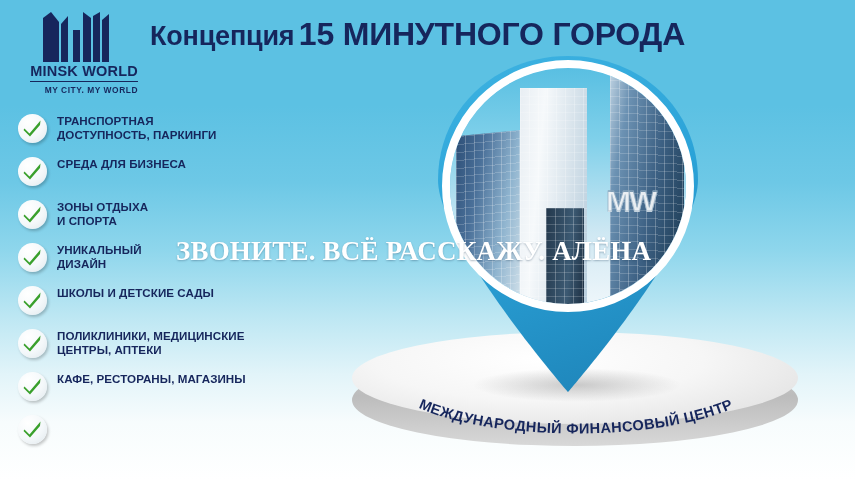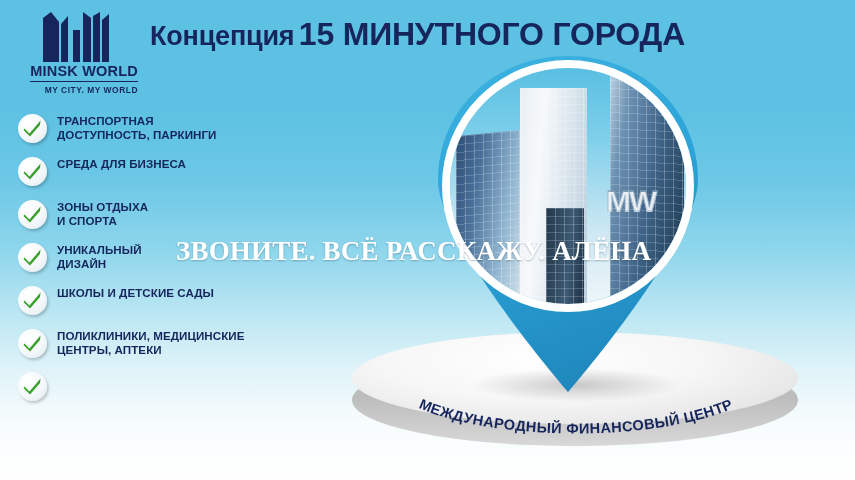--- a/index.html
+++ b/index.html
@@ -338,20 +338,28 @@
       <span class="feature-label">ШКОЛЫ И ДЕТСКИЕ САДЫ</span>
     </div>
     <div class="feature">
       <span class="check">
         <svg width="19" height="17" viewBox="0 0 19 17">
             <path d="M1.5 8.5 L6.5 13.5 L17.5 0.5 L17 5 L7 16.5 L0.5 10 Z" fill="#3aa02c"></path>
           </svg>
       </span>
       <span class="feature-label">ПОЛИКЛИНИКИ, МЕДИЦИНСКИЕ
 ЦЕНТРЫ, АПТЕКИ</span>
+    </div>
+    <div class="feature">
+      <span class="check">
+        <svg width="19" height="17" viewBox="0 0 19 17">
+            <path d="M1.5 8.5 L6.5 13.5 L17.5 0.5 L17 5 L7 16.5 L0.5 10 Z" fill="#3aa02c"></path>
+          </svg>
+      </span>
+      <span class="feature-label">КАФЕ, РЕСТОРАНЫ, МАГАЗИНЫ</span>
     </div>
     <div class="feature">
       <span class="check">
         <svg width="19" height="17" viewBox="0 0 19 17">
             <path d="M1.5 8.5 L6.5 13.5 L17.5 0.5 L17 5 L7 16.5 L0.5 10 Z" fill="#3aa02c"></path>
           </svg>
       </span>
     </div>
   </div>
 

